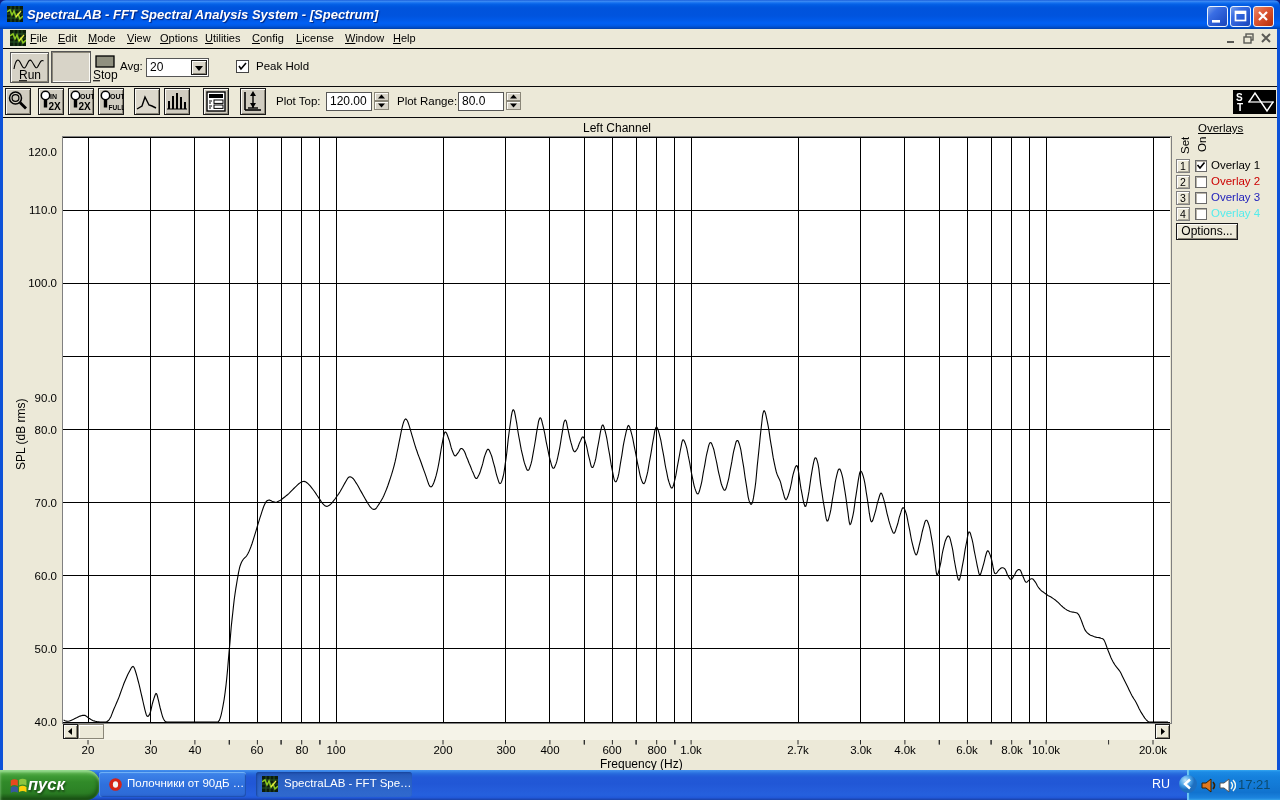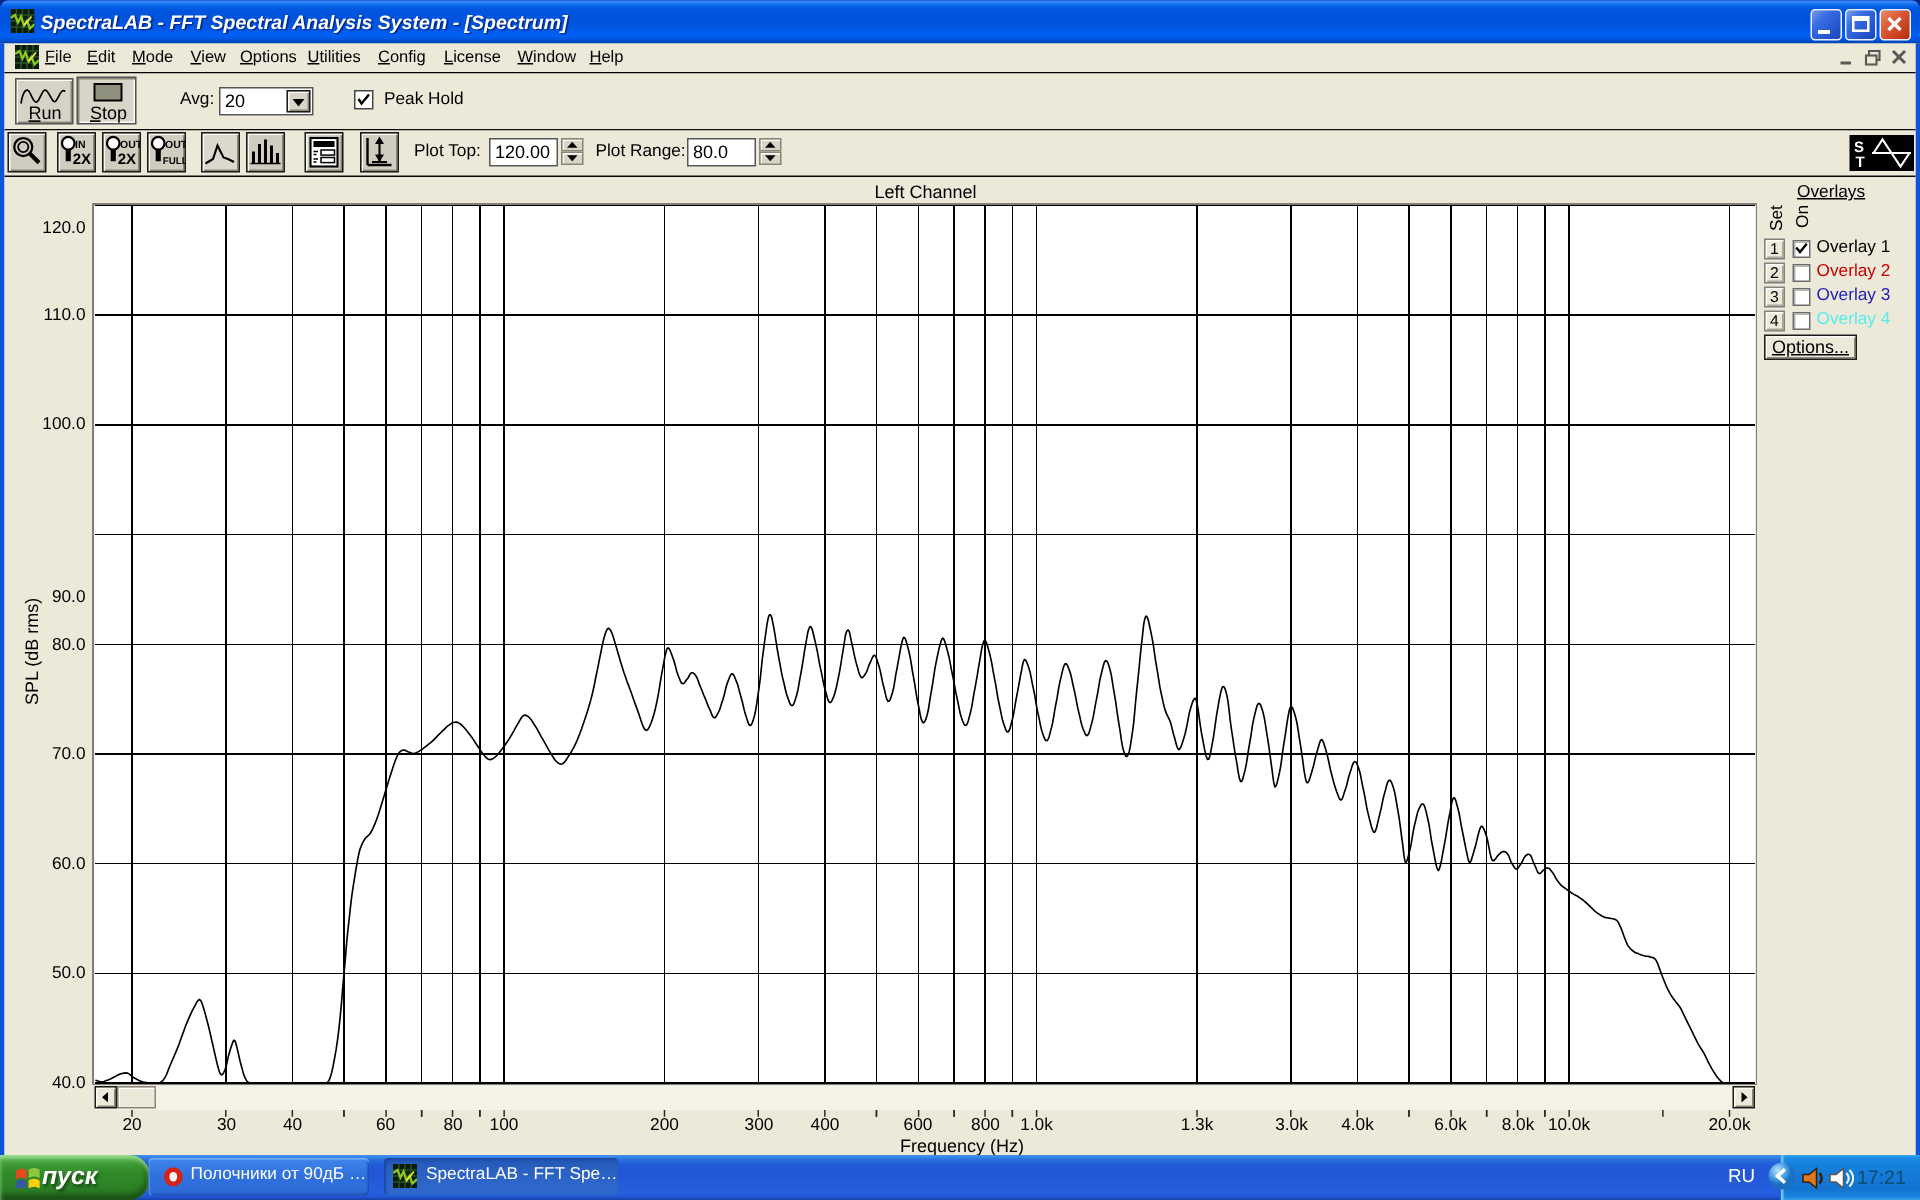--- a/index.html
+++ b/index.html
@@ -17,21 +17,21 @@
 #btnclose{background:linear-gradient(135deg,#eb8a68 0%,#dd5936 40%,#c43b16 80%,#b03010 100%);}
 
 #menubar{left:3px;top:29px;width:1274px;height:19px;background:#ece9d8;border-bottom:1px solid #000;}
 .mi{position:absolute;top:3px;font-size:11px;color:#000;}
 .mi u{text-decoration:underline;}
 .mdibtn{position:absolute;top:2px;width:15px;height:15px;}
 
 #tb1{left:3px;top:49px;width:1274px;height:37px;background:#ece9d8;border-bottom:1px solid #0a0a0a;}
 #tb2{left:3px;top:87px;width:1274px;height:30px;background:#ece9d8;border-bottom:1px solid #0a0a0a;}
 .btn3d{position:absolute;box-sizing:border-box;background:#d8d4c8;
- border:1px solid #1a1a1a;box-shadow:inset 1px 1px 0 #fbfaf6, inset -1px -1px 0 #8a8678;text-decoration:underline;}
+ border:1px solid #1a1a1a;box-shadow:inset 1px 1px 0 #fbfaf6, inset -1px -1px 0 #8a8678;}
 .btnsunk{position:absolute;box-sizing:border-box;background:#d8d4c8;
  border:1px solid #404040;box-shadow:inset 1px 1px 0 #8a8678, inset -1px -1px 0 #fbfaf6;}
 .lbl{position:absolute;font-size:11.5px;color:#000;white-space:nowrap;}
 .editbox{position:absolute;box-sizing:border-box;background:#fff;border:1px solid #565656;
  font-size:12px;padding:1px 0 0 3px;color:#000;}
 .spinb{position:absolute;left:0;width:15px;height:9px;background:#d8d4c8;border:1px solid #8a8678;
  box-sizing:border-box;box-shadow:inset 1px 1px 0 #fbfaf6;}
 
 #client{left:3px;top:118px;width:1274px;height:652px;background:#ece9d8;}
 #plotsvg{position:absolute;left:0px;top:0px;}
@@ -122,21 +122,21 @@
     </div>
 </div>
 <div id="tb1" class="abs">
 <div class="btn3d" style="left:7px;top:3px;width:39px;height:31px;background:#d6d2c6;border-color:#555;">
       <svg width="37" height="29">
         <path d="M3 16 C4.5 7 7 5 9 9 C11 13 12.5 17 14.5 14 C17 10 18 5 20.5 8 C23 11 24.5 17 26.5 14 C29 10 30 6 32.5 8" fill="none" stroke="#000" stroke-width="1.1"></path>
         <text x="8" y="26" font-size="12" fill="#000" font-family="Liberation Sans">Run</text>
         <rect x="8" y="27.2" width="8" height="1.1" fill="#000"></rect>
       </svg>
     </div>
-<div class="btnsunk" style="left:48px;top:2px;width:40px;height:32px;border-color:#555;">
+<div class="btnsunk" style="left:48px;top:2px;width:40px;height:32px;border-color:#555;padding-left:33px;">
       <svg width="38" height="30">
         <rect x="11" y="4" width="18" height="11" fill="#90907f" stroke="#000" stroke-width="1.3"></rect>
         <text x="8" y="27" font-size="12" fill="#000" font-family="Liberation Sans">Stop</text>
         <rect x="8" y="28.2" width="7" height="1.1" fill="#000"></rect>
       </svg>
     </div>
 <div class="lbl" style="left:117px;top:11px;">Avg:</div>
 <div class="editbox" style="left:143px;top:9px;width:63px;height:19px;">20</div>
 <div class="btn3d" style="left:188px;top:11px;width:16px;height:15px;">
       <svg width="14" height="14">
@@ -346,21 +346,21 @@
 <div class="xlab" style="left:170px;top:626px;">40</div>
 <div class="xlab" style="left:232px;top:626px;">60</div>
 <div class="xlab" style="left:277px;top:626px;">80</div>
 <div class="xlab" style="left:311px;top:626px;">100</div>
 <div class="xlab" style="left:418px;top:626px;">200</div>
 <div class="xlab" style="left:481px;top:626px;">300</div>
 <div class="xlab" style="left:525px;top:626px;">400</div>
 <div class="xlab" style="left:587px;top:626px;">600</div>
 <div class="xlab" style="left:632px;top:626px;">800</div>
 <div class="xlab" style="left:666px;top:626px;">1.0k</div>
-<div class="xlab" style="left:773px;top:626px;">1.3k</div>
+<div class="xlab" style="left:773px;top:626px;">2.7k</div>
 <div class="xlab" style="left:836px;top:626px;">3.0k</div>
 <div class="xlab" style="left:880px;top:626px;">4.0k</div>
 <div class="xlab" style="left:942px;top:626px;">6.0k</div>
 <div class="xlab" style="left:987px;top:626px;">8.0k</div>
 <div class="xlab" style="left:1021px;top:626px;">10.0k</div>
 <div class="xlab" style="left:1128px;top:626px;">20.0k</div>
 <div class="lbl" style="left:597px;top:639px;font-size:12px;">Frequency (Hz)</div>
 <div style="position:absolute;left:60px;top:606px;width:1107px;height:16px;background:#f5f3e8;"></div>
 <div class="btn3d" style="left:60px;top:606px;width:15px;height:15px;background:#ece9d8;">
       <svg width="13" height="13">

